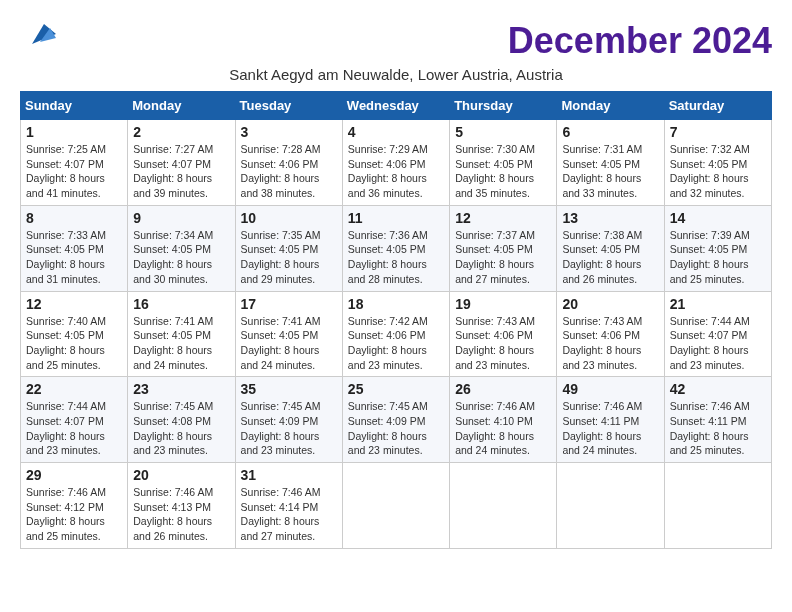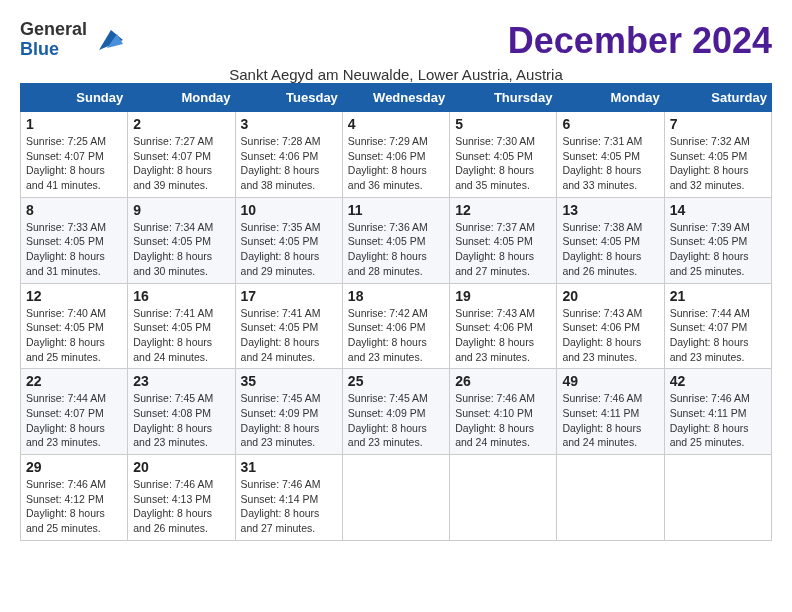--- a/index.html
+++ b/index.html
@@ -34,30 +34,31 @@
     .month-title {
       font-size: 36px;
       font-weight: bold;
       color: #4c1d95;
       text-align: right;
     }
     .subtitle {
       text-align: center;
       font-size: 15px;
       color: #333;
+      margin-bottom: 8px;
     }
     .calendar {
       width: 100%;
       border-collapse: collapse;
       font-size: 11px;
     }
     .calendar th {
       background: #1a5fa8;
       color: #fff;
-      text-align: right;
+      text-align: left;
       padding: 6px 4px;
       font-size: 13px;
       font-weight: bold;
       border: 1px solid #1a5fa8;
     }
     .calendar td {
       border: 1px solid #ccc;
       vertical-align: top;
       padding: 4px 5px;
       width: 107px;
@@ -84,24 +85,20 @@
     }
     .calendar tr:nth-child(odd) .empty-cell {
       background: #fff !important;
     }
   </style>
 </head>
 <body>
 
 <div class="header-logo">
   <div class="logo">
-    <div>
-      <span class="logo-general">General</span><br>
-      <span class="logo-blue">Blue</span>
-    </div>
     <svg class="logo-icon" viewBox="0 0 32 28" fill="none" xmlns="http://www.w3.org/2000/svg">
       <polygon points="8,24 20,4 32,14" fill="#1a5fa8"></polygon>
       <polygon points="16,22 26,8 32,18" fill="#4a90d9"></polygon>
     </svg>
   </div>
   <div class="month-title">December 2024</div>
 </div>
 
 <div class="subtitle">Sankt Aegyd am Neuwalde, Lower Austria, Austria</div>
 

